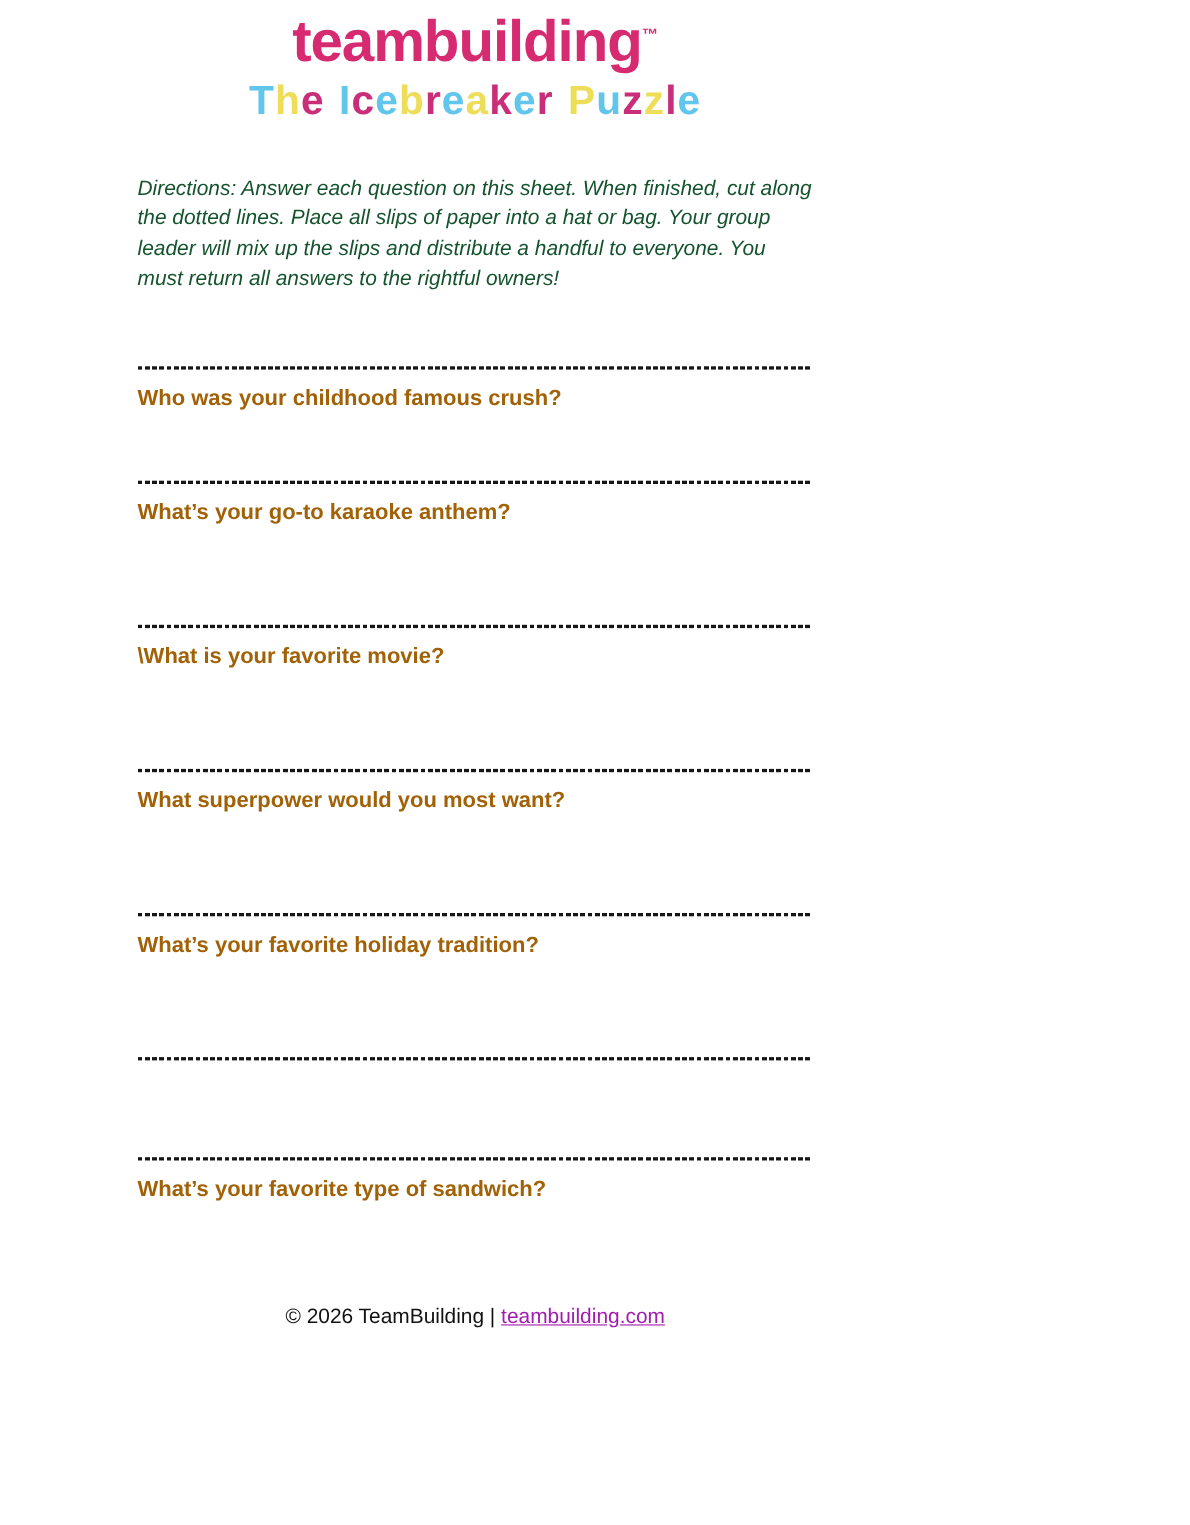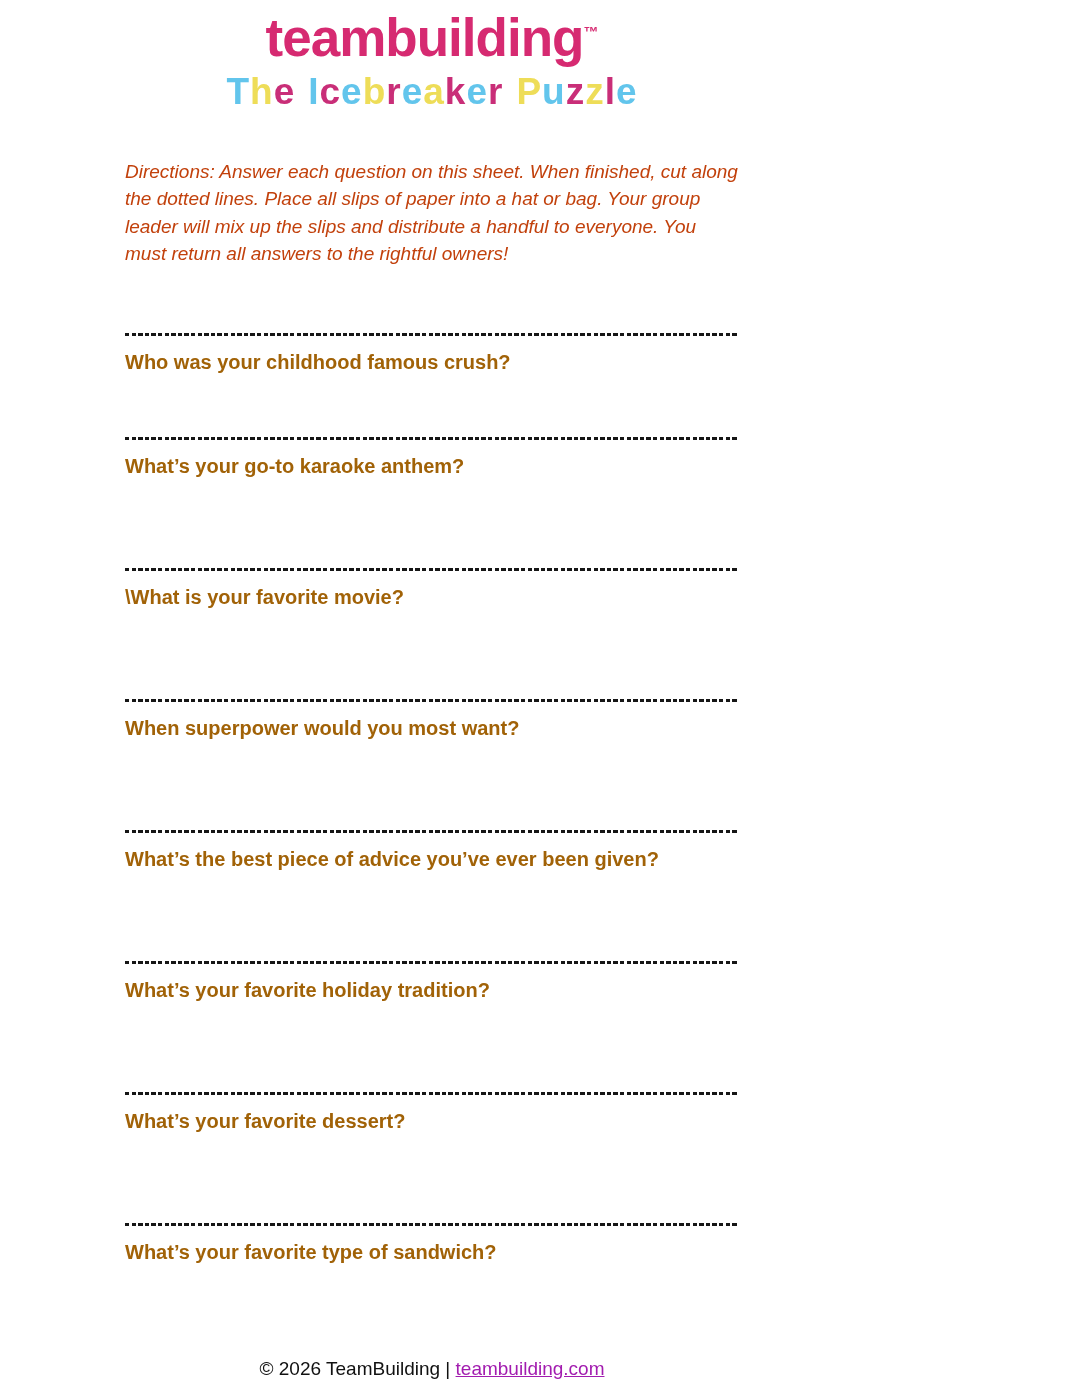--- a/index.html
+++ b/index.html
@@ -37,21 +37,21 @@
     font-weight: bold;
     letter-spacing: 1px;
     line-height: 1.1;
   }
   .subtitle span.sp { display: inline-block; width: 13px; }
   .directions {
     margin: 46px 0 0 0;
     font-size: 19px;
     font-style: italic;
     line-height: 1.43;
-    color: #c2410c;
+    color: #14532d;
   }
   .questions { margin-top: 66px; }
   .q-block { margin-bottom: 88px; }
   .q-block:first-child { margin-bottom: 61px; }
   .q-block:last-child { margin-bottom: 0; }
   .cut-line {
     height: 3px;
     background-image: repeating-linear-gradient(
       to right, #161616 0px, #161616 4.4px,
       transparent 4.4px, transparent 6.6px);
@@ -96,33 +96,28 @@
       <div class="q-block">
         <div class="cut-line"></div>
         <div class="question">What’s your go-to karaoke anthem?</div>
       </div>
       <div class="q-block">
         <div class="cut-line"></div>
         <div class="question">\What is your favorite movie?</div>
       </div>
       <div class="q-block">
         <div class="cut-line"></div>
-        <div class="question">When superpower would you most want?</div>
-      </div>
-      <div class="q-block">
-        <div class="cut-line"></div>
-        <div class="question">What’s the best piece of advice you’ve ever been given?</div>
+        <div class="question">What superpower would you most want?</div>
       </div>
       <div class="q-block">
         <div class="cut-line"></div>
         <div class="question">What’s your favorite holiday tradition?</div>
       </div>
       <div class="q-block">
         <div class="cut-line"></div>
-        <div class="question">What’s your favorite dessert?</div>
       </div>
       <div class="q-block">
         <div class="cut-line"></div>
         <div class="question">What’s your favorite type of sandwich?</div>
       </div>
     </main>
 
   <footer>
     <span>© 2026 TeamBuilding | </span><a style="color: #a21caf;">teambuilding.com</a>
   </footer>

